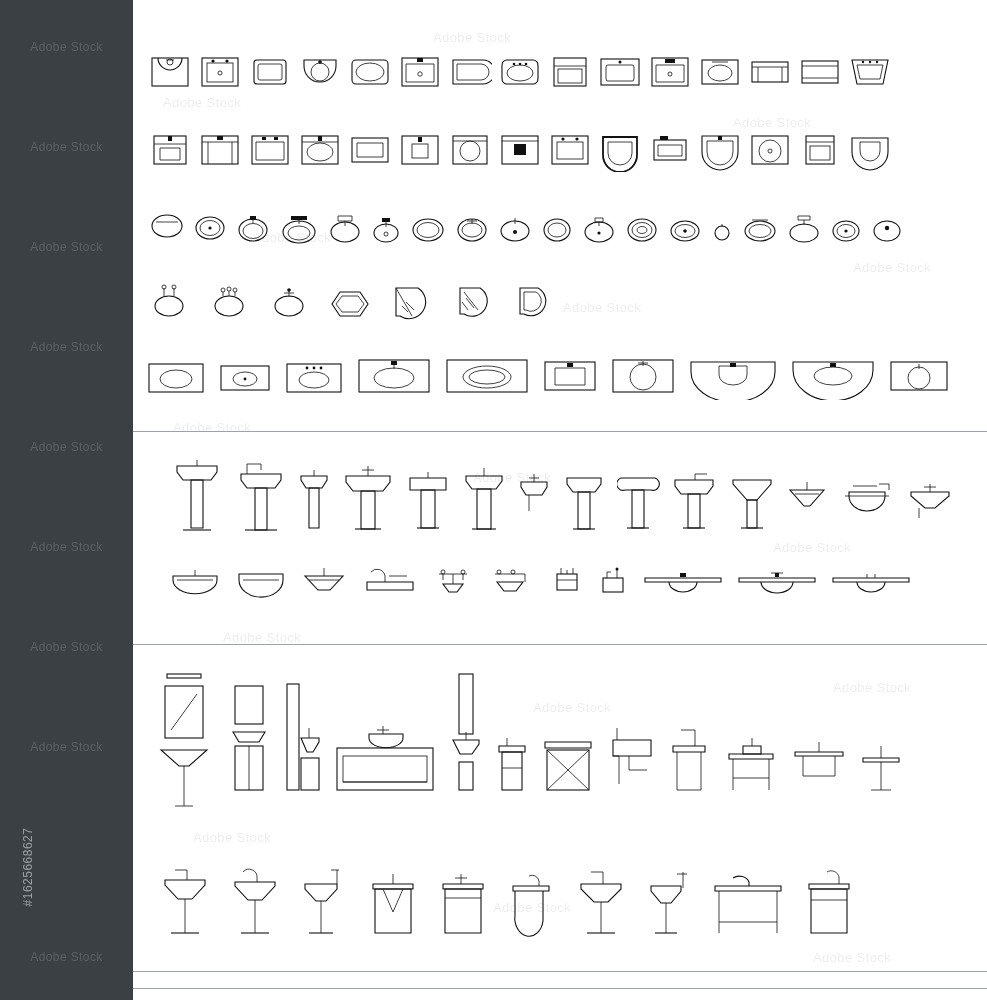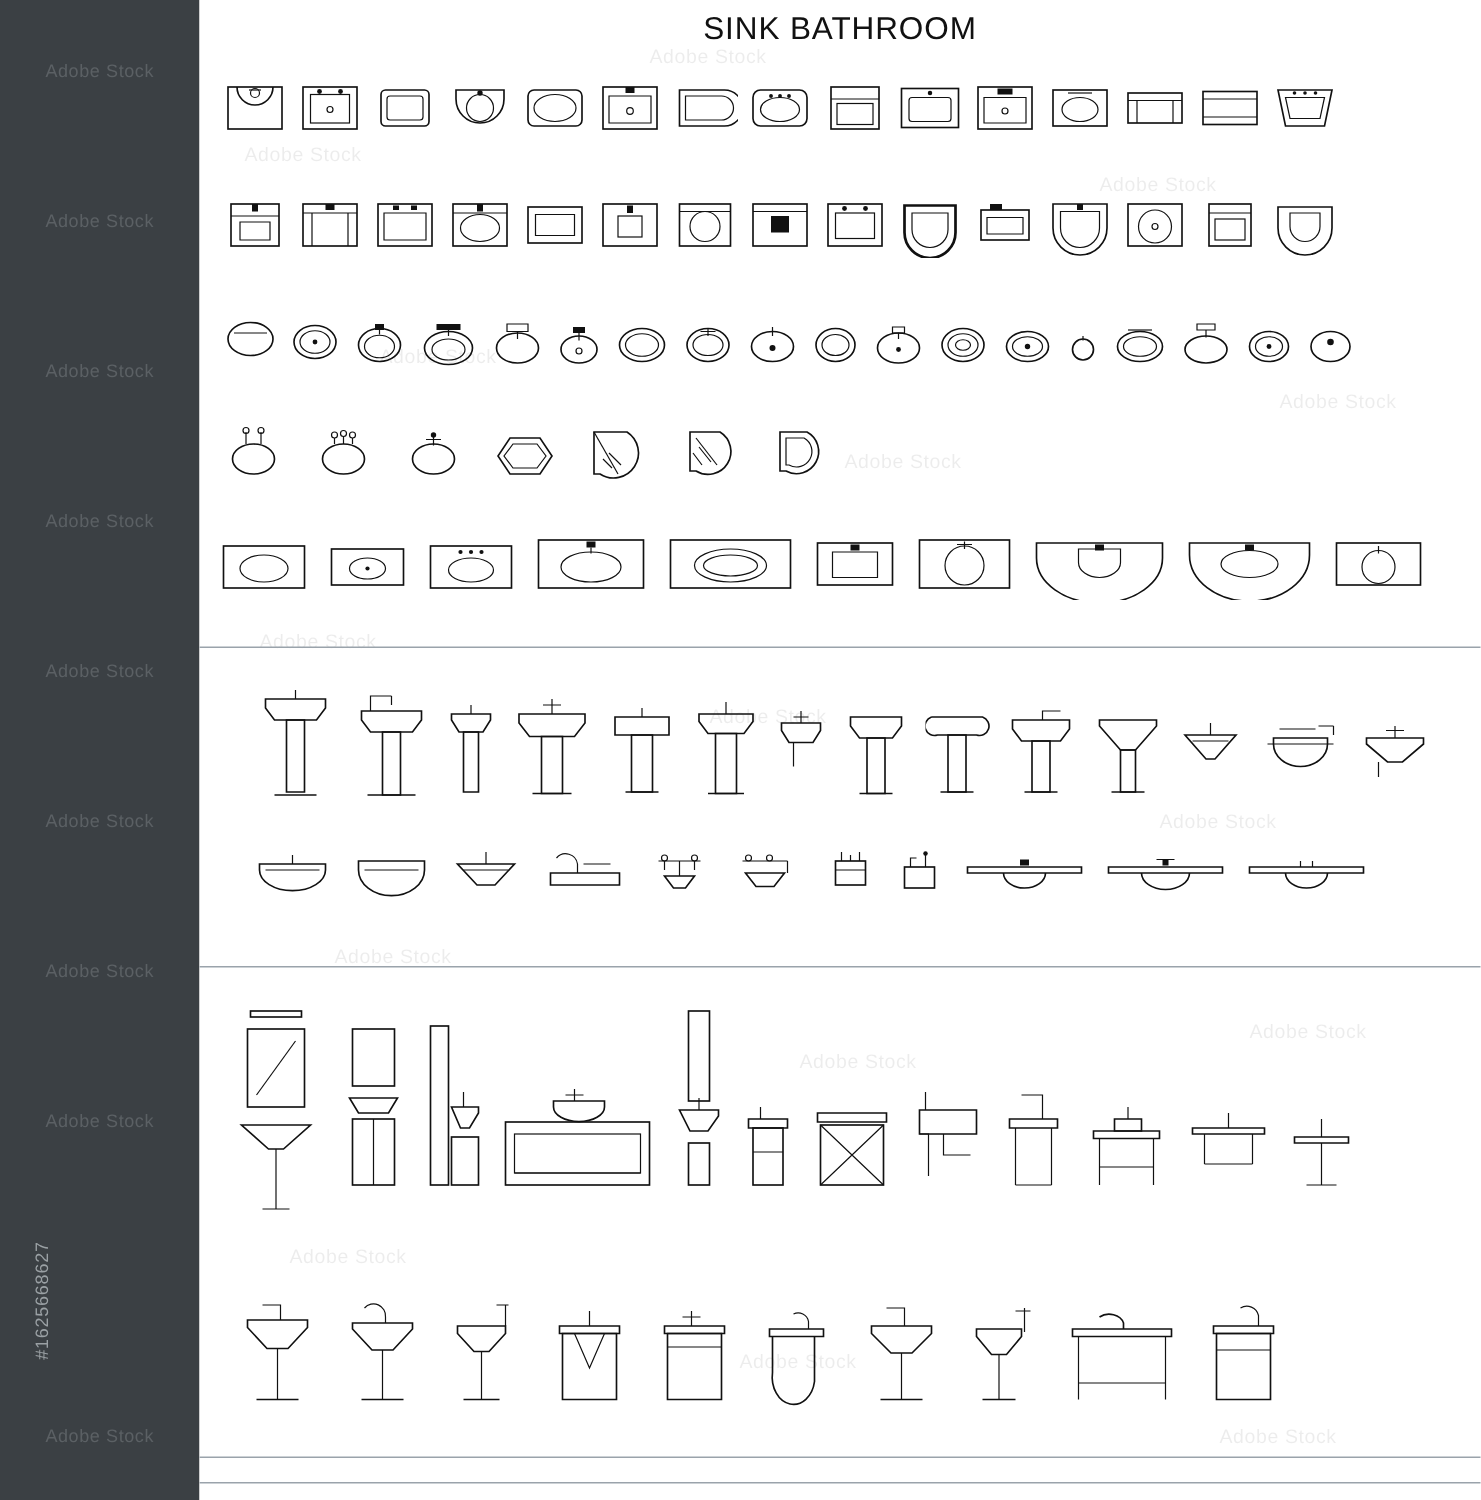--- a/index.html
+++ b/index.html
@@ -136,21 +136,20 @@
     <div class="wm-sheet" style="left:40px;  top:420px">Adobe Stock</div>
     <div class="wm-sheet" style="left:340px; top:470px">Adobe Stock</div>
     <div class="wm-sheet" style="left:640px; top:540px">Adobe Stock</div>
     <div class="wm-sheet" style="left:90px;  top:630px">Adobe Stock</div>
     <div class="wm-sheet" style="left:400px; top:700px">Adobe Stock</div>
     <div class="wm-sheet" style="left:700px; top:680px">Adobe Stock</div>
     <div class="wm-sheet" style="left:60px;  top:830px">Adobe Stock</div>
     <div class="wm-sheet" style="left:360px; top:900px">Adobe Stock</div>
     <div class="wm-sheet" style="left:680px; top:950px">Adobe Stock</div>
 
-    <div id="title">SINK BATHROOM</div>
 
     <div class="hrule" style="top:431px"></div>
     <div class="hrule" style="top:644px"></div>
     <div class="hrule" style="top:971px"></div>
     <div class="hrule" style="top:988px"></div>
 
     <div class="row" style="left:15px; top:52px; gap:6px;">
       <div class="cell">
         <svg width="44" height="40" viewBox="0 0 44 40">
             <rect class="s" x="4" y="6" width="36" height="28"></rect>

